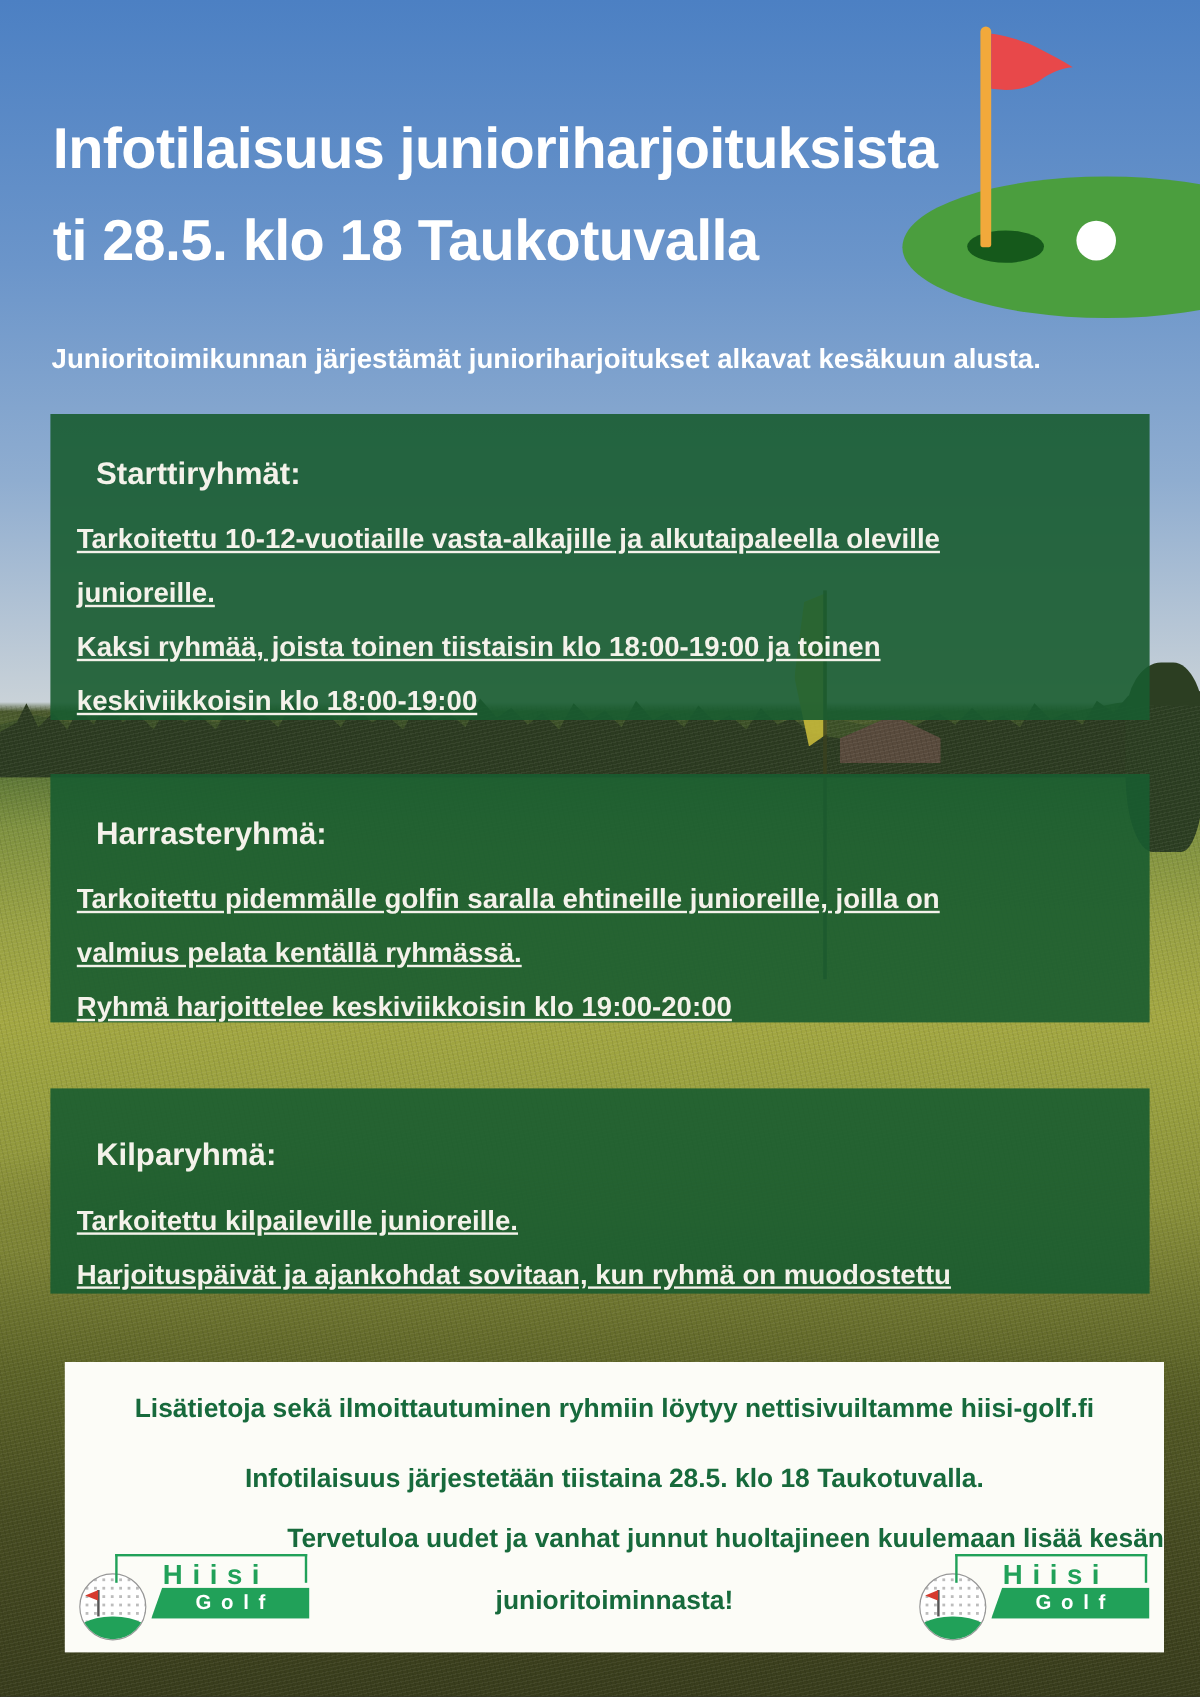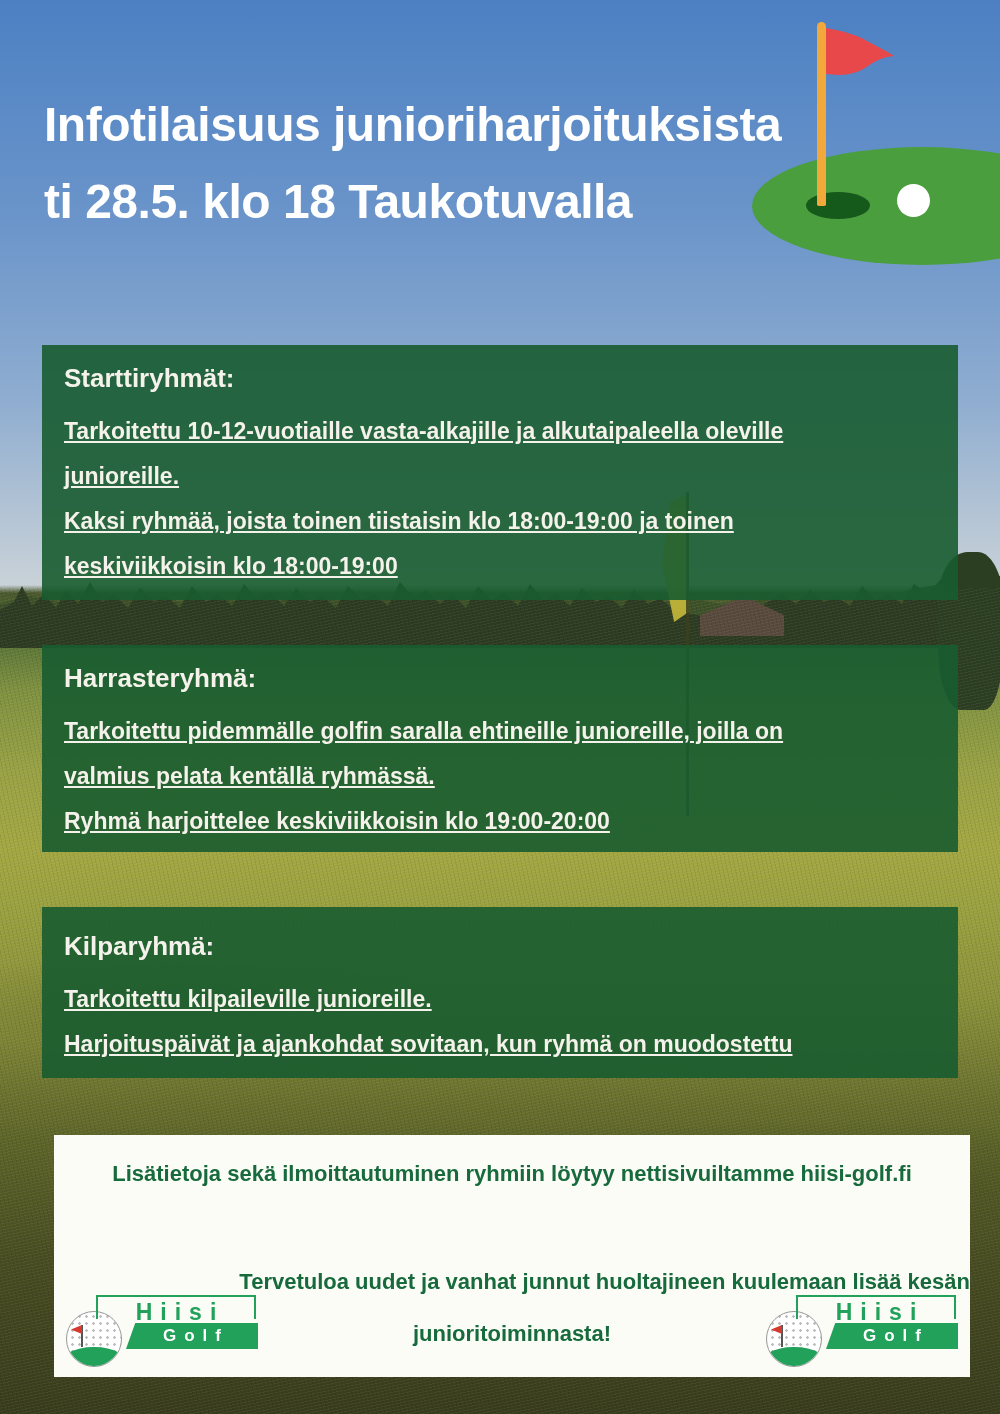--- a/index.html
+++ b/index.html
@@ -93,21 +93,21 @@
   
   .section-box {
     position:absolute; left:42px; width:916px;
     background:rgba(24,92,48,0.90);
     color:#f4f2ea; box-sizing:border-box;
     padding:16px 22px; z-index:5;
   }
   .box-1 { top:345px; height:255px; }
   .box-2 { top:645px; height:207px; }
   .box-3 { top:907px; height:171px; padding-top:22px; }
-  .section-heading { margin:0; font-size:26px; font-weight:bold; line-height:34px; }
+  .section-heading { margin:16px; font-size:26px; font-weight:bold; line-height:34px; }
   .section-body {
     margin:14px 0 0 0; font-size:23px; font-weight:bold;
     line-height:45px; white-space:pre-line;text-decoration:underline;
   }
 
   
   .footer-panel {
     position:absolute; left:42px; top:1135px; width:916px; height:242px;
     background:#fcfcf7; z-index:5;margin-left:12px;
   }
@@ -174,20 +174,21 @@
   <div class="pin-pole"></div>
   <svg class="pin-flag" viewBox="0 0 70 54">
     <path fill="#e8484a" d="M1,0 C18,3 32,7 42,13 C51,18 60,22 69,28 C58,29 50,33 43,38 C35,44 24,47 13,47 L1,46 Z"></path>
   </svg>
   <div class="cartoon-ball"></div>
 
   <div class="title">
     <span>Infotilaisuus junioriharjoituksista</span>
     <span>ti 28.5. klo 18 Taukotuvalla</span>
   </div>
+  <div class="subtitle">Junioritoimikunnan järjestämät junioriharjoitukset alkavat kesäkuun alusta.</div>
 
   <div class="section-box box-1">
     <h2 class="section-heading">Starttiryhmät:</h2>
     <div class="section-body">Tarkoitettu 10-12-vuotiaille vasta-alkajille ja alkutaipaleella oleville
 junioreille.
 Kaksi ryhmää, joista toinen tiistaisin klo 18:00-19:00 ja toinen
 keskiviikkoisin klo 18:00-19:00</div>
   </div>
   <div class="section-box box-2">
     <h2 class="section-heading">Harrasteryhmä:</h2>
@@ -196,20 +197,21 @@
 Ryhmä harjoittelee keskiviikkoisin klo 19:00-20:00</div>
   </div>
   <div class="section-box box-3">
     <h2 class="section-heading">Kilparyhmä:</h2>
     <div class="section-body">Tarkoitettu kilpaileville junioreille.
 Harjoituspäivät ja ajankohdat sovitaan, kun ryhmä on muodostettu</div>
   </div>
 
   <div class="footer-panel">
     <div class="footer-line f1">Lisätietoja sekä ilmoittautuminen ryhmiin löytyy nettisivuiltamme hiisi-golf.fi</div>
+    <div class="footer-line f2">Infotilaisuus järjestetään tiistaina 28.5. klo 18 Taukotuvalla.</div>
     <div class="footer-line f3">Tervetuloa uudet ja vanhat junnut huoltajineen kuulemaan lisää kesän</div>
     <div class="footer-line f4">junioritoiminnasta!</div>
 
     <div class="logo logo-left">
       <div class="logo-ball">
         <div class="ball-grass"></div>
         <div class="ball-flagpole"></div>
         <div class="ball-flag"></div>
       </div>
       <div class="logo-frame"></div>

